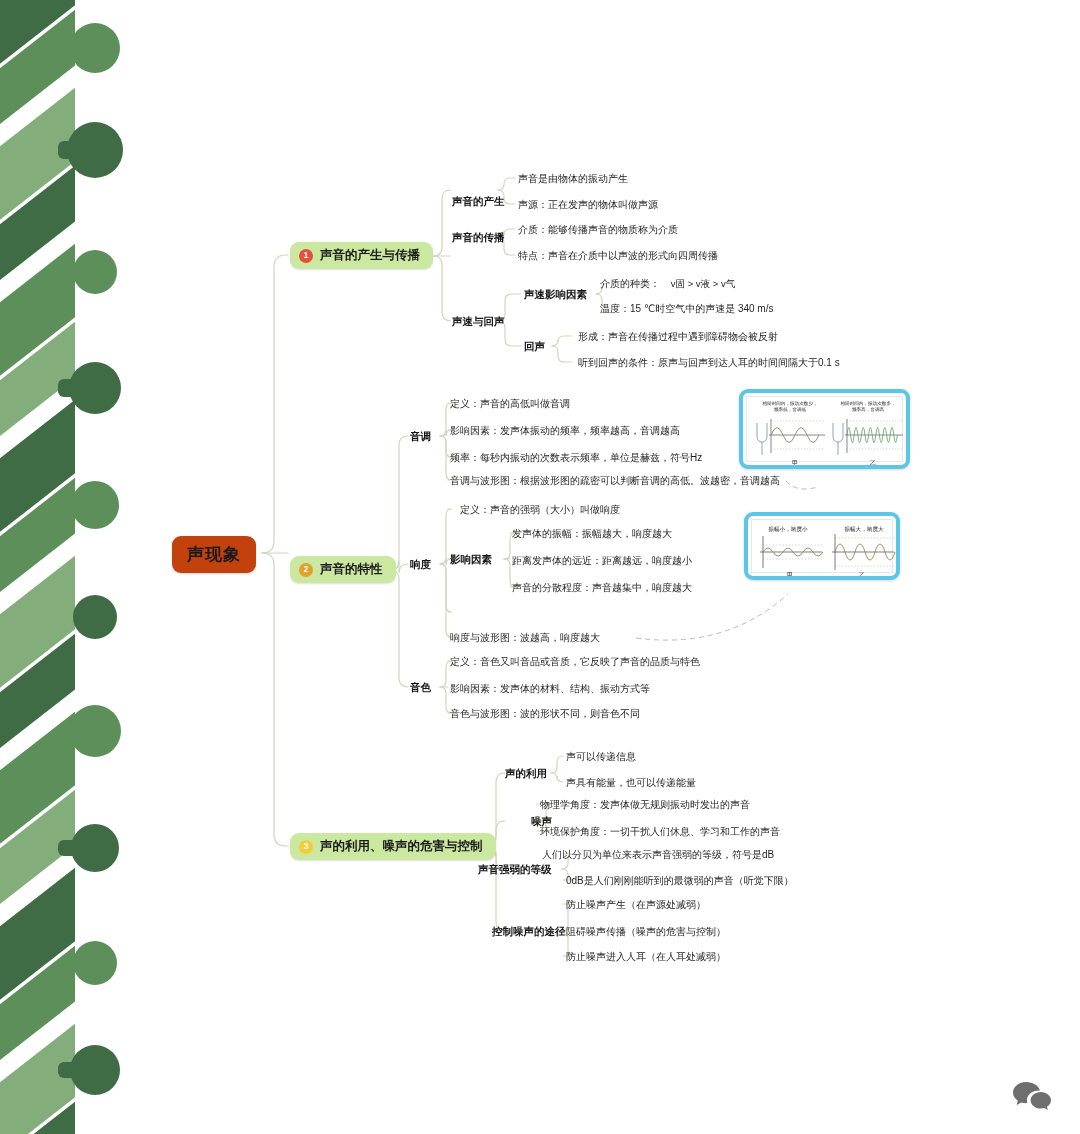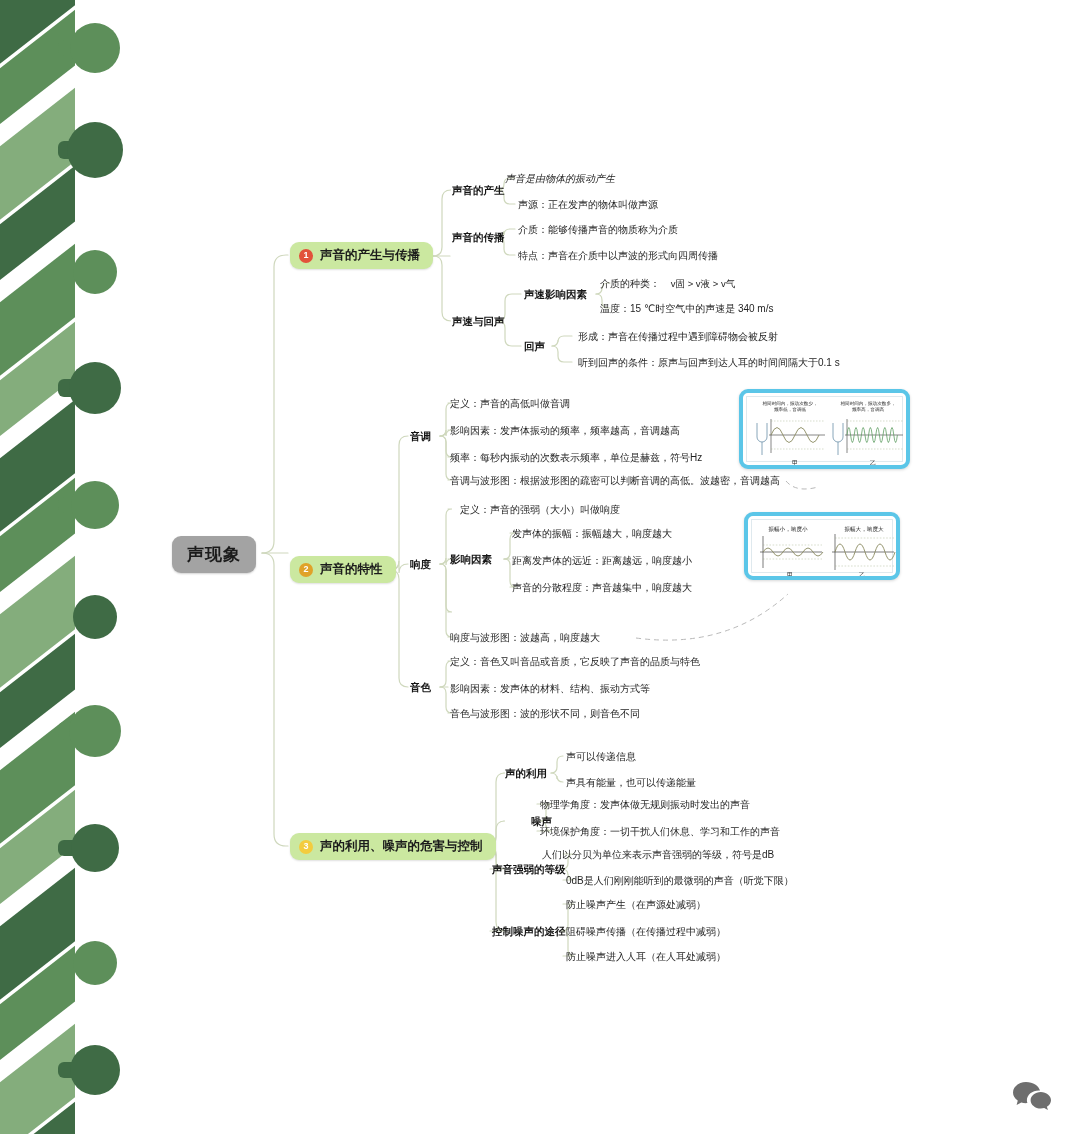--- a/index.html
+++ b/index.html
@@ -36,21 +36,21 @@
     background:#ffffff;z-index:2;
   }
 
   
   #map{position:absolute;left:0;top:0;width:1080px;height:1134px;z-index:4;}
   #wires{position:absolute;left:0;top:0;width:1080px;height:1134px;z-index:4;pointer-events:none;}
 
   .node{position:absolute;z-index:5;white-space:nowrap;}
 
   .root{
-    background:#a3a3a3;color:#1b1b1b;
+    background:#c2410c;color:#1b1b1b;
     font-size:17px;font-weight:bold;letter-spacing:1px;
     padding:7px 15px;border-radius:9px;
     box-shadow:0 1px 2px rgba(0,0,0,.18);
   }
 
   .branch{
     background:#cbe8a0;
     border-radius:9px;
     padding:5px 13px 5px 9px;
     display:flex;align-items:center;gap:7px;
@@ -180,22 +180,22 @@
   <div class="node branch" style="left:290px;top:556px;">
     <span class="badge" style="background: rgb(224, 162, 41);">2</span>
     <span>声音的特性</span>
   </div>
 
   <div class="node branch" style="left:290px;top:833px;">
     <span class="badge" style="background: rgb(243, 204, 62);">3</span>
     <span>声的利用、噪声的危害与控制</span>
   </div>
 
-  <div class="node lvl2" style="left:452px;top:184px;">声音的产生</div>
-  <div class="node lvl3" style="left:505px;top:172px;font-style:italic;">声音是由物体的振动产生</div>
+  <div class="node lvl2" style="left:452px;top:195px;">声音的产生</div>
+  <div class="node lvl3" style="left:518px;top:172px;">声音是由物体的振动产生</div>
   <div class="node lvl3" style="left:518px;top:198px;">声源：正在发声的物体叫做声源</div>
 
   <div class="node lvl2" style="left:452px;top:231px;">声音的传播</div>
   <div class="node lvl3" style="left:518px;top:223px;">介质：能够传播声音的物质称为介质</div>
   <div class="node lvl3" style="left:518px;top:249px;">特点：声音在介质中以声波的形式向四周传播</div>
 
   <div class="node lvl2" style="left:452px;top:315px;">声速与回声</div>
 
   <div class="node lvl2" style="left:524px;top:288px;">声速影响因素</div>
   <div class="node lvl3" style="left:600px;top:277px;">
@@ -230,27 +230,27 @@
   <div class="node lvl3" style="left:450px;top:707px;">音色与波形图：波的形状不同，则音色不同</div>
 
   <div class="node lvl2" style="left:505px;top:767px;">声的利用</div>
   <div class="node lvl3" style="left:566px;top:750px;">声可以传递信息</div>
   <div class="node lvl3" style="left:566px;top:776px;">声具有能量，也可以传递能量</div>
 
   <div class="node lvl2" style="left:505px;top:815px;padding-left:26px;">噪声</div>
   <div class="node lvl3" style="left:540px;top:798px;">物理学角度：发声体做无规则振动时发出的声音</div>
   <div class="node lvl3" style="left:540px;top:825px;">环境保护角度：一切干扰人们休息、学习和工作的声音</div>
 
-  <div class="node lvl2" style="left:492px;top:863px;font-family:Liberation Serif, serif;">声音强弱的等级</div>
+  <div class="node lvl2" style="left:478px;top:863px;font-family:Liberation Serif, serif;">声音强弱的等级</div>
   <div class="node lvl3" style="left:542px;top:848px;">人们以分贝为单位来表示声音强弱的等级，符号是dB</div>
   <div class="node lvl3" style="left:566px;top:874px;">0dB是人们刚刚能听到的最微弱的声音（听觉下限）</div>
 
   <div class="node lvl2" style="left:492px;top:925px;">控制噪声的途径</div>
   <div class="node lvl3" style="left:566px;top:898px;">防止噪声产生（在声源处减弱）</div>
-  <div class="node lvl3" style="left:566px;top:925px;">阻碍噪声传播（在传播过程中减弱）</div>
+  <div class="node lvl3" style="left:566px;top:925px;">阻碍噪声传播（噪声的危害与控制）</div>
   <div class="node lvl3" style="left:566px;top:950px;">防止噪声进入人耳（在人耳处减弱）</div>
 
 </div>
 
 <div class="figcard" id="fig-pitch" style="left:739px;top:389px;width:171px;height:80px;">
   <div class="inner">
     <div class="figcap" style="left:14px;top:4px;">相同时间内，振动次数少，频率低，音调低</div>
     <div class="figcap" style="left:92px;top:4px;">相同时间内，振动次数多，频率高，音调高</div>
     <svg viewBox="0 0 163 72" width="163" height="72" style="position:absolute;left:0;top:0;">
 

